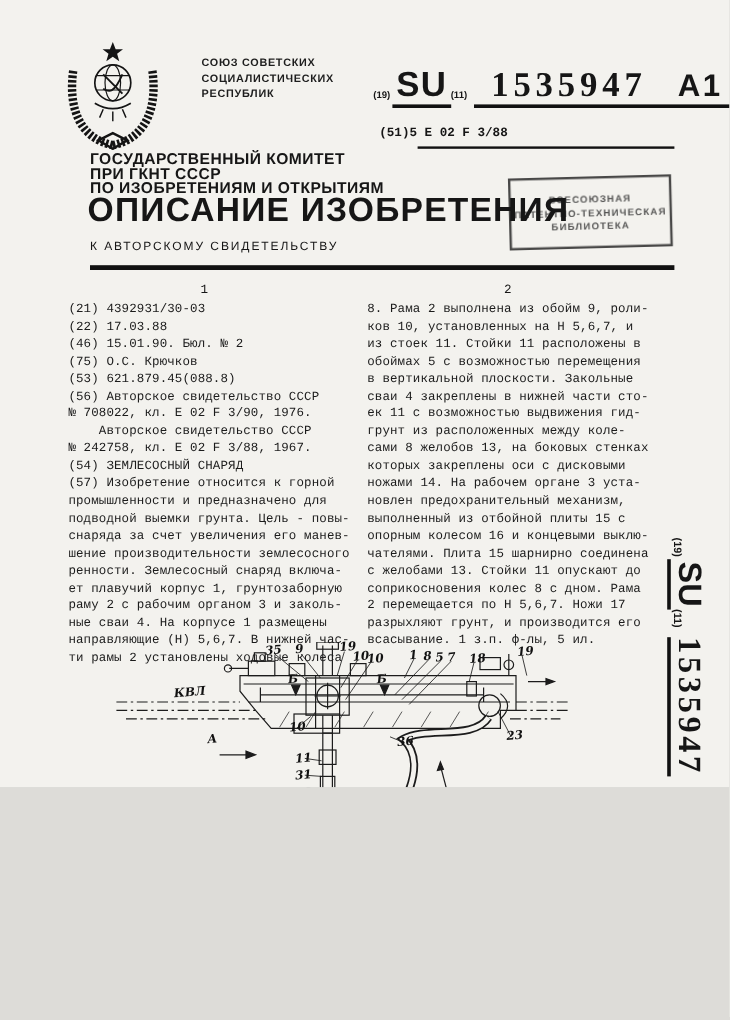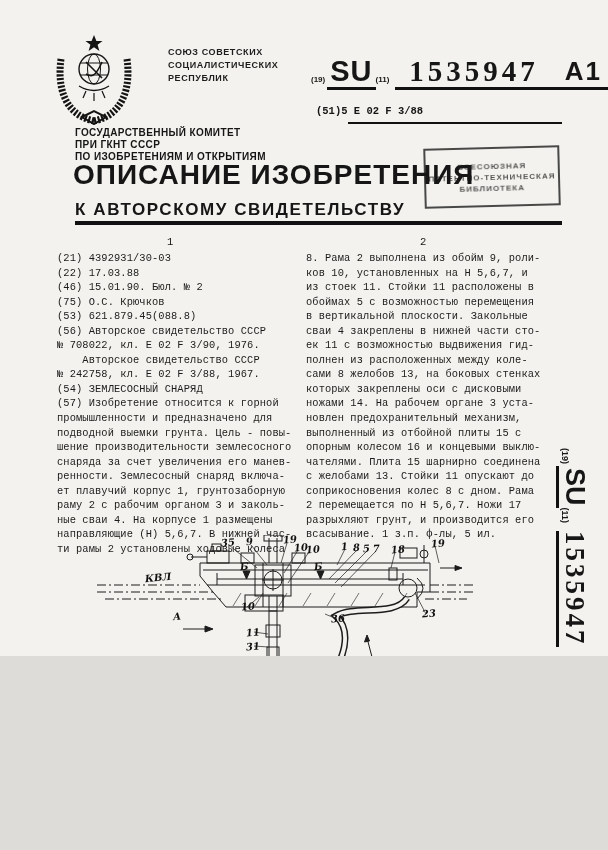--- a/index.html
+++ b/index.html
@@ -18,31 +18,31 @@
   .pub .numline{border-bottom:3px solid #111;padding-bottom:1px;margin-left:4px;
                 display:flex;align-items:flex-end;}
   .pub .num{font-family:"Liberation Serif",serif;font-size:29px;font-weight:bold;
             letter-spacing:4px;line-height:30px;margin-left:14px;}
   .pub .kind{font-size:26px;font-weight:bold;letter-spacing:2px;line-height:29px;
              margin-left:26px;margin-right:6px;}
   .ipc{position:absolute;left:316px;top:105px;font-family:"Liberation Mono",monospace;
        font-size:10.5px;font-weight:bold;}
   .ipc-rule{position:absolute;left:348px;top:122px;width:214px;height:2px;background:#111;}
   
-  .committee{position:absolute;left:75px;top:127px;font-size:10px;font-weight:bold;
+  .committee{position:absolute;left:75px;top:127px;font-size:13px;font-weight:bold;
              line-height:12px;letter-spacing:.4px;}
   
   .stamp{position:absolute;left:424px;top:147px;width:132px;height:56px;border:2.5px solid #2b2b2b;
          transform:rotate(-1.5deg);display:flex;flex-direction:column;justify-content:center;
          text-align:center;font-size:8px;font-weight:bold;letter-spacing:1px;line-height:11px;
          color:#3a3a3a;filter:blur(.4px);opacity:.85;}
   
   .doc-title{position:absolute;left:73px;top:159px;font-size:28px;font-weight:bold;
              letter-spacing:1px;margin:0;}
-  .doc-sub{position:absolute;left:75px;top:200px;font-size:17px;font-weight:bold;letter-spacing:1.6px;}
+  .doc-sub{position:absolute;left:75px;top:200px;font-size:10px;font-weight:normal;letter-spacing:1.6px;}
   .main-rule{position:absolute;left:75px;top:221px;width:487px;height:3.5px;background:#111;}
   
   .colnum{position:absolute;font-family:"Liberation Mono",monospace;font-size:10.5px;}
   .colnum.c1{left:167px;top:236px;}
   .colnum.c2{left:420px;top:236px;}
   .col{position:absolute;top:251px;font-family:"Liberation Mono",monospace;
        font-size:10.4px;line-height:14.55px;letter-spacing:.1px;color:#1b1b1b;}
   .col.left{left:57px;width:248px;}
   .col.right{left:306px;width:250px;}
   .tline{white-space:pre;height:14.55px;}
@@ -139,40 +139,40 @@
         <div class="tline">(75) О.С. Крючков</div>
         <div class="tline">(53) 621.879.45(088.8)</div>
         <div class="tline">(56) Авторское свидетельство СССР</div>
         <div class="tline">№ 708022, кл. Е 02 F 3/90, 1976.</div>
         <div class="tline">    Авторское свидетельство СССР</div>
         <div class="tline">№ 242758, кл. Е 02 F 3/88, 1967.</div>
         <div class="tline">(54) ЗЕМЛЕСОСНЫЙ СНАРЯД</div>
         <div class="tline">(57) Изобретение относится к горной</div>
         <div class="tline">промышленности и предназначено для</div>
         <div class="tline">подводной выемки грунта. Цель - повы-</div>
+        <div class="tline">снаряда за счет увеличения его манев-</div>
         <div class="tline">шение производительности землесосного</div>
-        <div class="tline">снаряда за счет увеличения его манев-</div>
         <div class="tline">ренности. Землесосный снаряд включа-</div>
         <div class="tline">ет плавучий корпус 1, грунтозаборную</div>
         <div class="tline">раму 2 с рабочим органом 3 и заколь-</div>
         <div class="tline">ные сваи 4. На корпусе 1 размещены</div>
         <div class="tline">направляющие (Н) 5,6,7. В нижней час-</div>
         <div class="tline">ти рамы 2 установлены ходовые колеса</div>
       </div>
   </div>
   <div class="col right">
     <div>
         <div class="tline">8. Рама 2 выполнена из обойм 9, роли-</div>
         <div class="tline">ков 10, установленных на Н 5,6,7, и</div>
         <div class="tline">из стоек 11. Стойки 11 расположены в</div>
         <div class="tline">обоймах 5 с возможностью перемещения</div>
         <div class="tline">в вертикальной плоскости. Закольные</div>
         <div class="tline">сваи 4 закреплены в нижней части сто-</div>
         <div class="tline">ек 11 с возможностью выдвижения гид-</div>
-        <div class="tline">полнен из расположенных между коле-</div>
+        <div class="tline">грунт из расположенных между коле-</div>
         <div class="tline">сами 8 желобов 13, на боковых стенках</div>
         <div class="tline">которых закреплены оси с дисковыми</div>
         <div class="tline">ножами 14. На рабочем органе 3 уста-</div>
         <div class="tline">новлен предохранительный механизм,</div>
         <div class="tline">выполненный из отбойной плиты 15 с</div>
         <div class="tline">опорным колесом 16 и концевыми выклю-</div>
         <div class="tline">чателями. Плита 15 шарнирно соединена</div>
         <div class="tline">с желобами 13. Стойки 11 опускают до</div>
         <div class="tline">соприкосновения колес 8 с дном. Рама</div>
         <div class="tline">2 перемещается по Н 5,6,7. Ножи 17</div>

